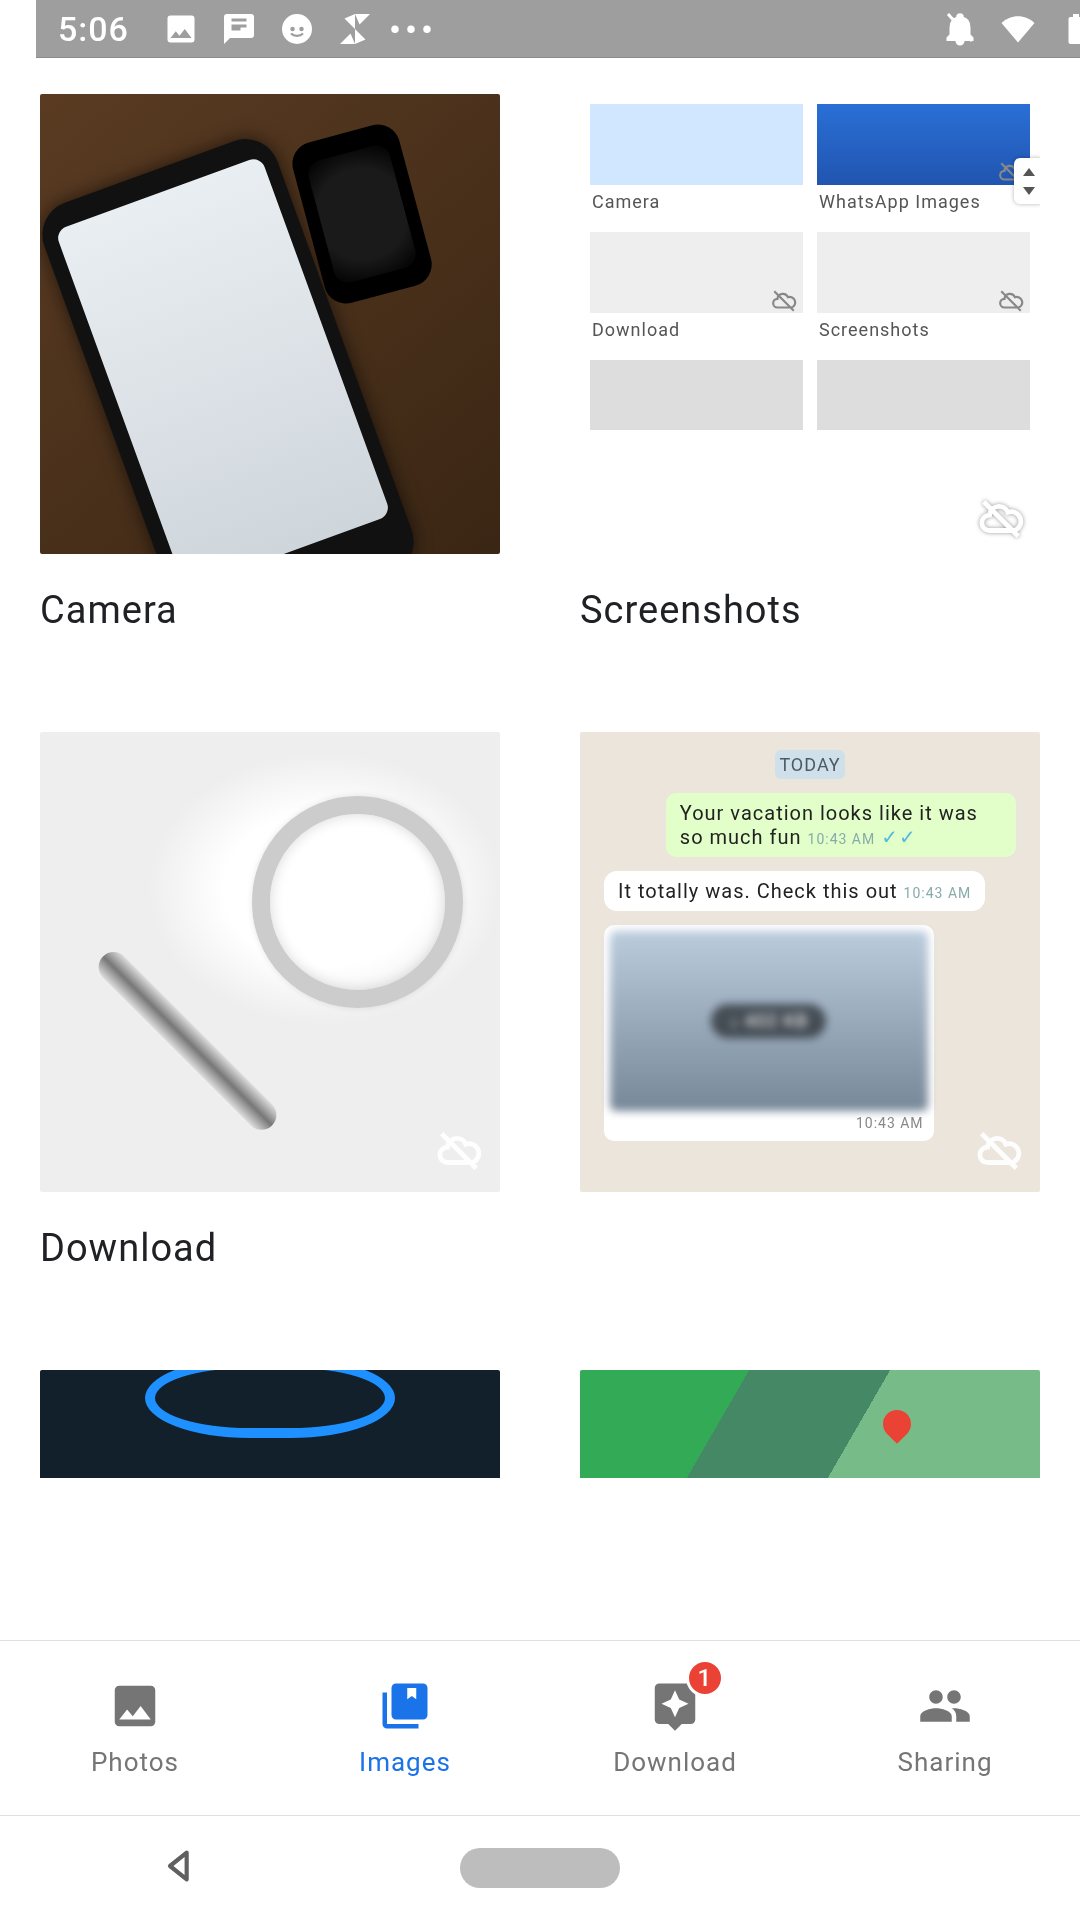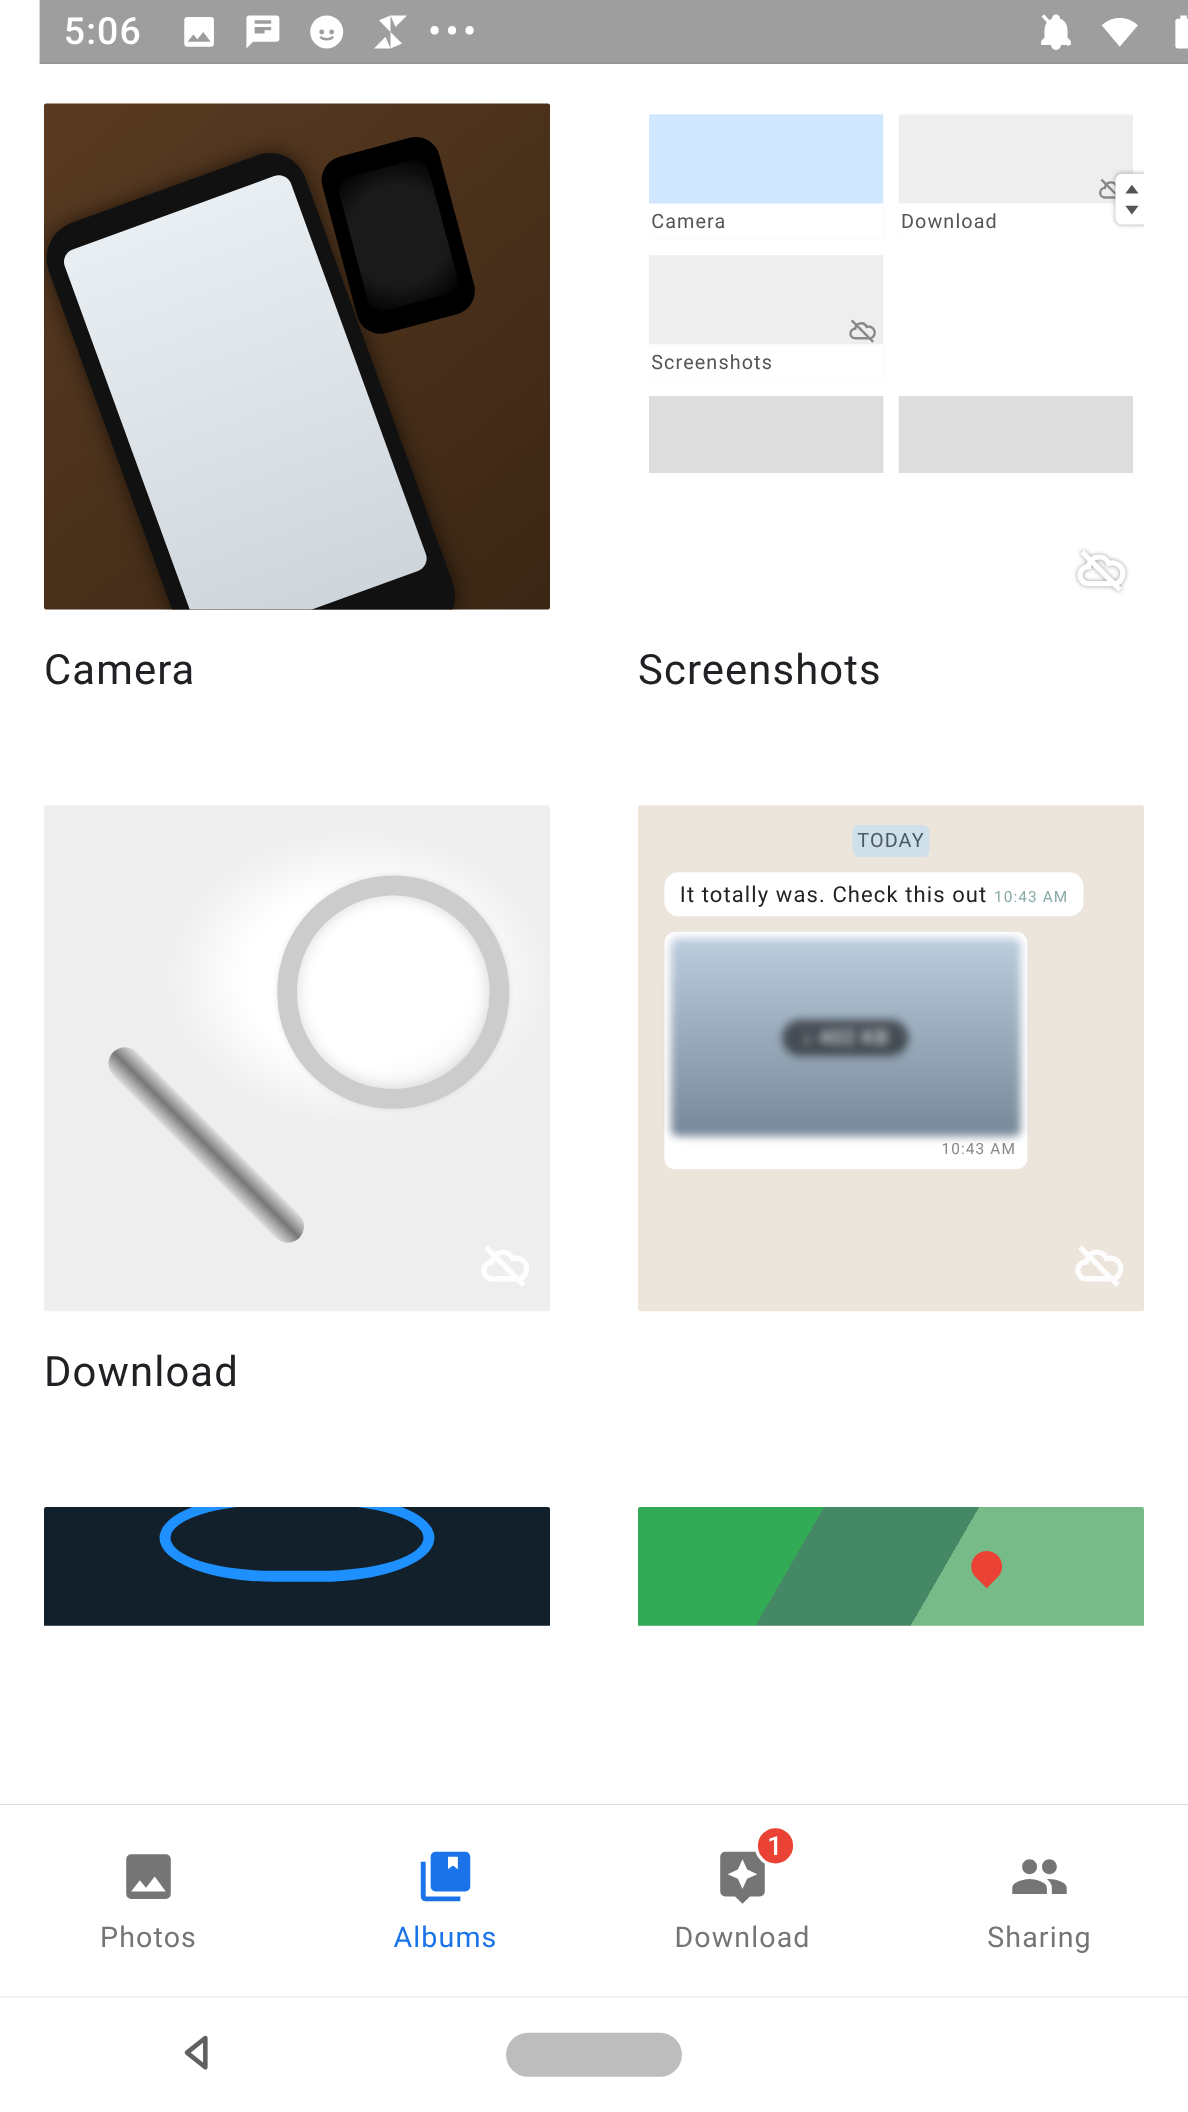--- a/index.html
+++ b/index.html
@@ -217,20 +217,26 @@
       </div>
       <div class="album-title">Camera</div>
     </div>
 
     <div class="album">
       <div class="thumb screenshots-thumb">
         <div class="ss-grid">
           <div class="ss-cell ss2">
               <div class="lbl">Camera</div>
             </div>
+          <div class="ss-cell ss1">
+              <span class="mini-cloud"><svg viewBox="0 0 24 24">
+                  <path d="M19 18H6a4 4 0 0 1 0-8 5 5 0 0 1 9.6-1.5A4 4 0 0 1 19 18zM3 3l18 18" stroke="#888" stroke-width="2" fill="none"></path>
+                </svg></span>
+              <div class="lbl">WhatsApp Images</div>
+            </div>
           <div class="ss-cell">
               <span class="mini-cloud"><svg viewBox="0 0 24 24">
                   <path d="M19 18H6a4 4 0 0 1 0-8 5 5 0 0 1 9.6-1.5A4 4 0 0 1 19 18zM3 3l18 18" stroke="#888" stroke-width="2" fill="none"></path>
                 </svg></span>
               <div class="lbl">Download</div>
             </div>
           <div class="ss-cell">
               <span class="mini-cloud"><svg viewBox="0 0 24 24">
                   <path d="M19 18H6a4 4 0 0 1 0-8 5 5 0 0 1 9.6-1.5A4 4 0 0 1 19 18zM3 3l18 18" stroke="#888" stroke-width="2" fill="none"></path>
                 </svg></span>
@@ -259,20 +265,21 @@
         <span class="not-backed"><svg viewBox="0 0 24 24">
               <path d="M19 18H6a4 4 0 0 1 0-8 5 5 0 0 1 9.6-1.5A4 4 0 0 1 19 18zM3 3l18 18" stroke="#fff" stroke-width="2.5" fill="none"></path>
             </svg></span>
       </div>
       <div class="album-title">Download</div>
     </div>
 
     <div class="album">
       <div class="thumb az-thumb">
         <div class="daychip">TODAY</div>
+        <div class="bubble-in"><span>Your vacation looks like it was so much fun</span> <span class="ts">10:43 AM</span> <span style="color:#5bd;">✓✓</span></div>
         <div class="bubble-out"><span>It totally was. Check this out</span> <span class="ts">10:43 AM</span></div>
         <div class="imgbox">
             <div class="imgblur">
               <span class="dl">↓ <span>402 KB</span></span>
             </div>
             <div style="text-align:right;font-size:14px;color:#888;padding:4px;">10:43 AM</div>
           </div>
         <span class="not-backed"><svg viewBox="0 0 24 24">
               <path d="M19 18H6a4 4 0 0 1 0-8 5 5 0 0 1 9.6-1.5A4 4 0 0 1 19 18zM3 3l18 18" stroke="#fff" stroke-width="2.5" fill="none"></path>
             </svg></span>
@@ -302,21 +309,21 @@
   <div class="nav-item">
     <svg viewBox="0 0 24 24">
         <path d="M21 19V5a2 2 0 0 0-2-2H5a2 2 0 0 0-2 2v14a2 2 0 0 0 2 2h14a2 2 0 0 0 2-2zM8.5 13.5l2.5 3 3.5-4.5L19 18H5l3.5-4.5z"></path>
       </svg>
     <span class="nav-label">Photos</span>
   </div>
   <div class="nav-item active">
     <svg viewBox="0 0 24 24">
         <path d="M4 6H2v14a2 2 0 0 0 2 2h14v-2H4V6zm16-4H8a2 2 0 0 0-2 2v12a2 2 0 0 0 2 2h12a2 2 0 0 0 2-2V4a2 2 0 0 0-2-2zm-3 2v5l-2-1.5L13 9V4h4z"></path>
       </svg>
-    <span class="nav-label">Albums</span>
+    <span class="nav-label">Images</span>
   </div>
   <div class="nav-item">
     <svg viewBox="0 0 24 24">
         <path d="M19 2H5a2 2 0 0 0-2 2v14a2 2 0 0 0 2 2h4l3 3 3-3h4a2 2 0 0 0 2-2V4a2 2 0 0 0-2-2zm-5.12 10.88L12 17l-1.88-4.12L6 11l4.12-1.88L12 5l1.88 4.12L18 11l-4.12 1.88z"></path>
       </svg>
     <span class="badge">1</span>
     <span class="nav-label">Download</span>
   </div>
   <div class="nav-item">
     <svg viewBox="0 0 24 24">

